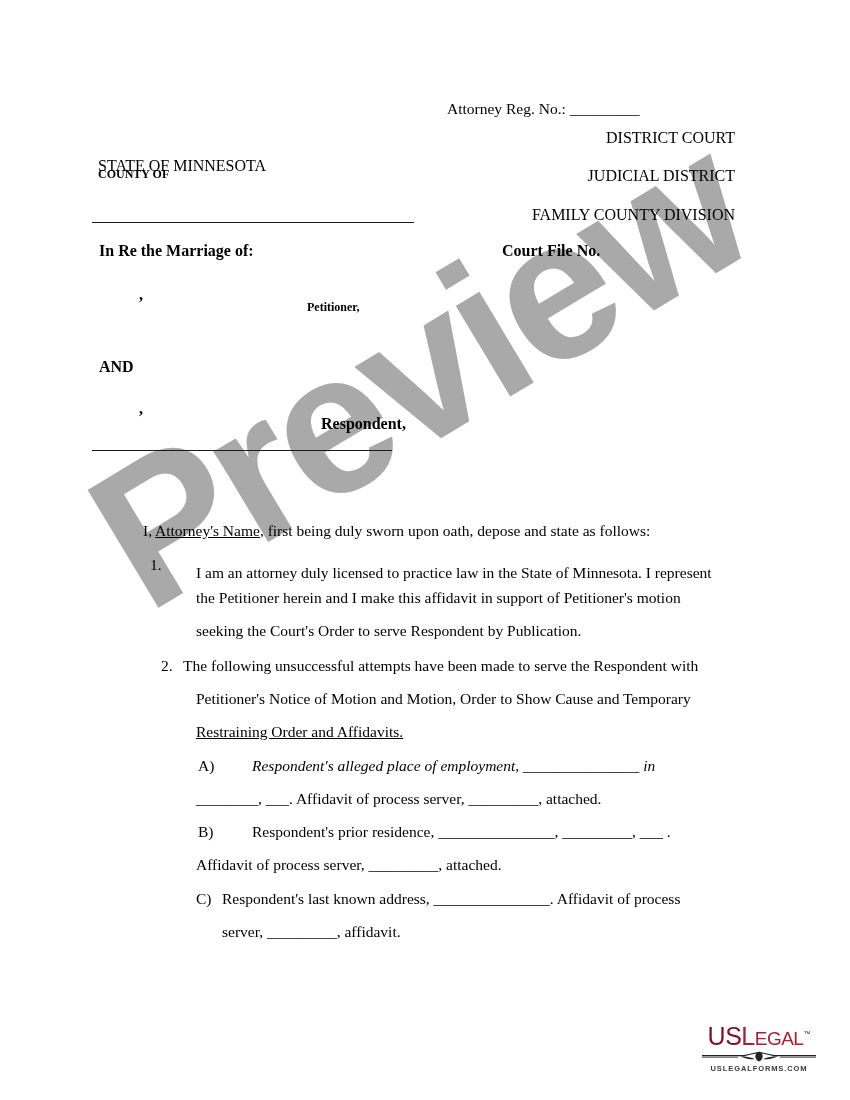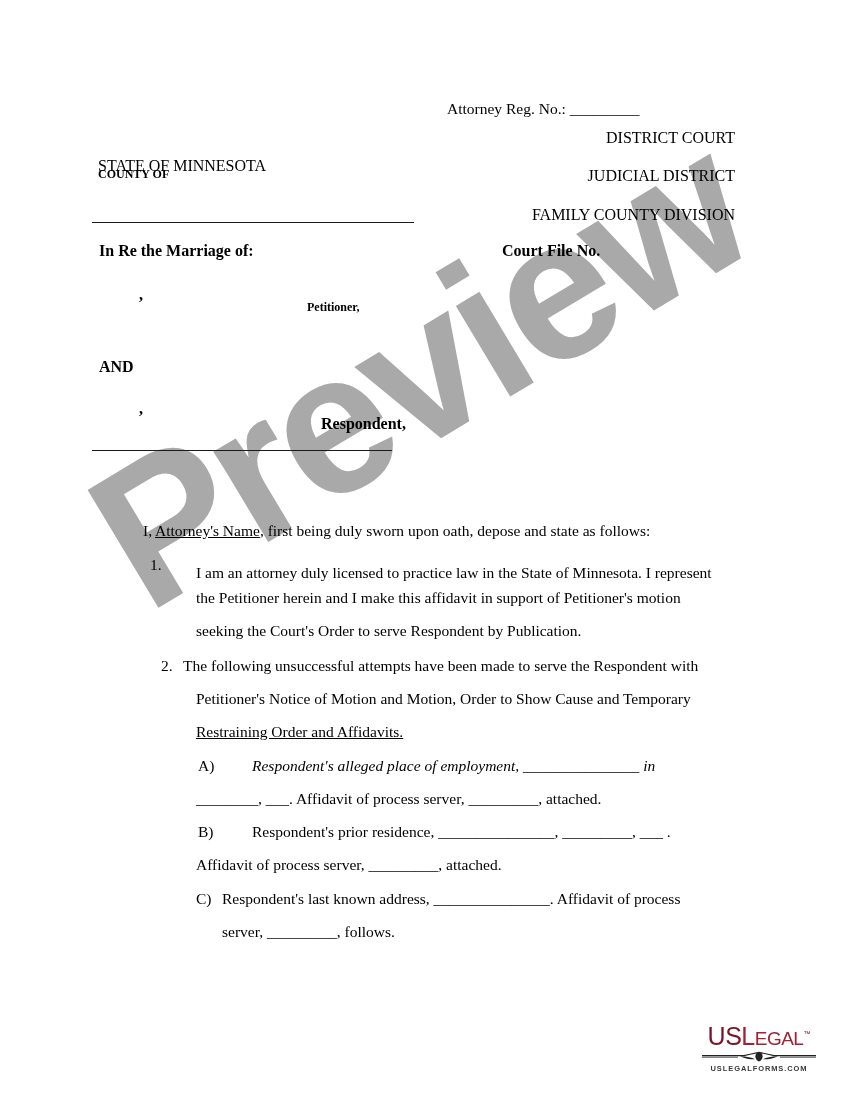--- a/index.html
+++ b/index.html
@@ -263,21 +263,21 @@
       <div class="lt ltA">A)</div>
       <div class="bl ln-Aa">Respondent's alleged place of employment, _______________ in</div>
       <div class="bl ln-Ab">________, ___.  Affidavit of process server, _________, attached.</div>
 
       <div class="lt ltB">B)</div>
       <div class="bl ln-Ba">Respondent's prior residence, _______________, _________, ___ .</div>
       <div class="bl ln-Bb">Affidavit of process server, _________, attached.</div>
 
       <div class="lt ltC">C)</div>
       <div class="bl ln-Ca">Respondent's last known address, _______________.  Affidavit of process</div>
-      <div class="bl ln-Cb">server, _________, follows.</div>
+      <div class="bl ln-Cb">server, _________, affidavit.</div>
 
     </div>
   </div>
 
   <div id="logo">
     <div class="logo-word"><span class="lg-us">US</span><span class="lg-l">L</span><span class="lg-egal">EGAL</span><span class="lg-tm">™</span></div>
 
     <div class="logo-emblem">
       <svg width="118" height="13" viewBox="0 0 118 13" xmlns="http://www.w3.org/2000/svg">
         <path d="M2 5.6 L44 5.6 L50 4.2 L59 2.4 L68 4.2 L74 5.6 L116 5.6" stroke="#222" stroke-width="1.1" fill="none"></path>

